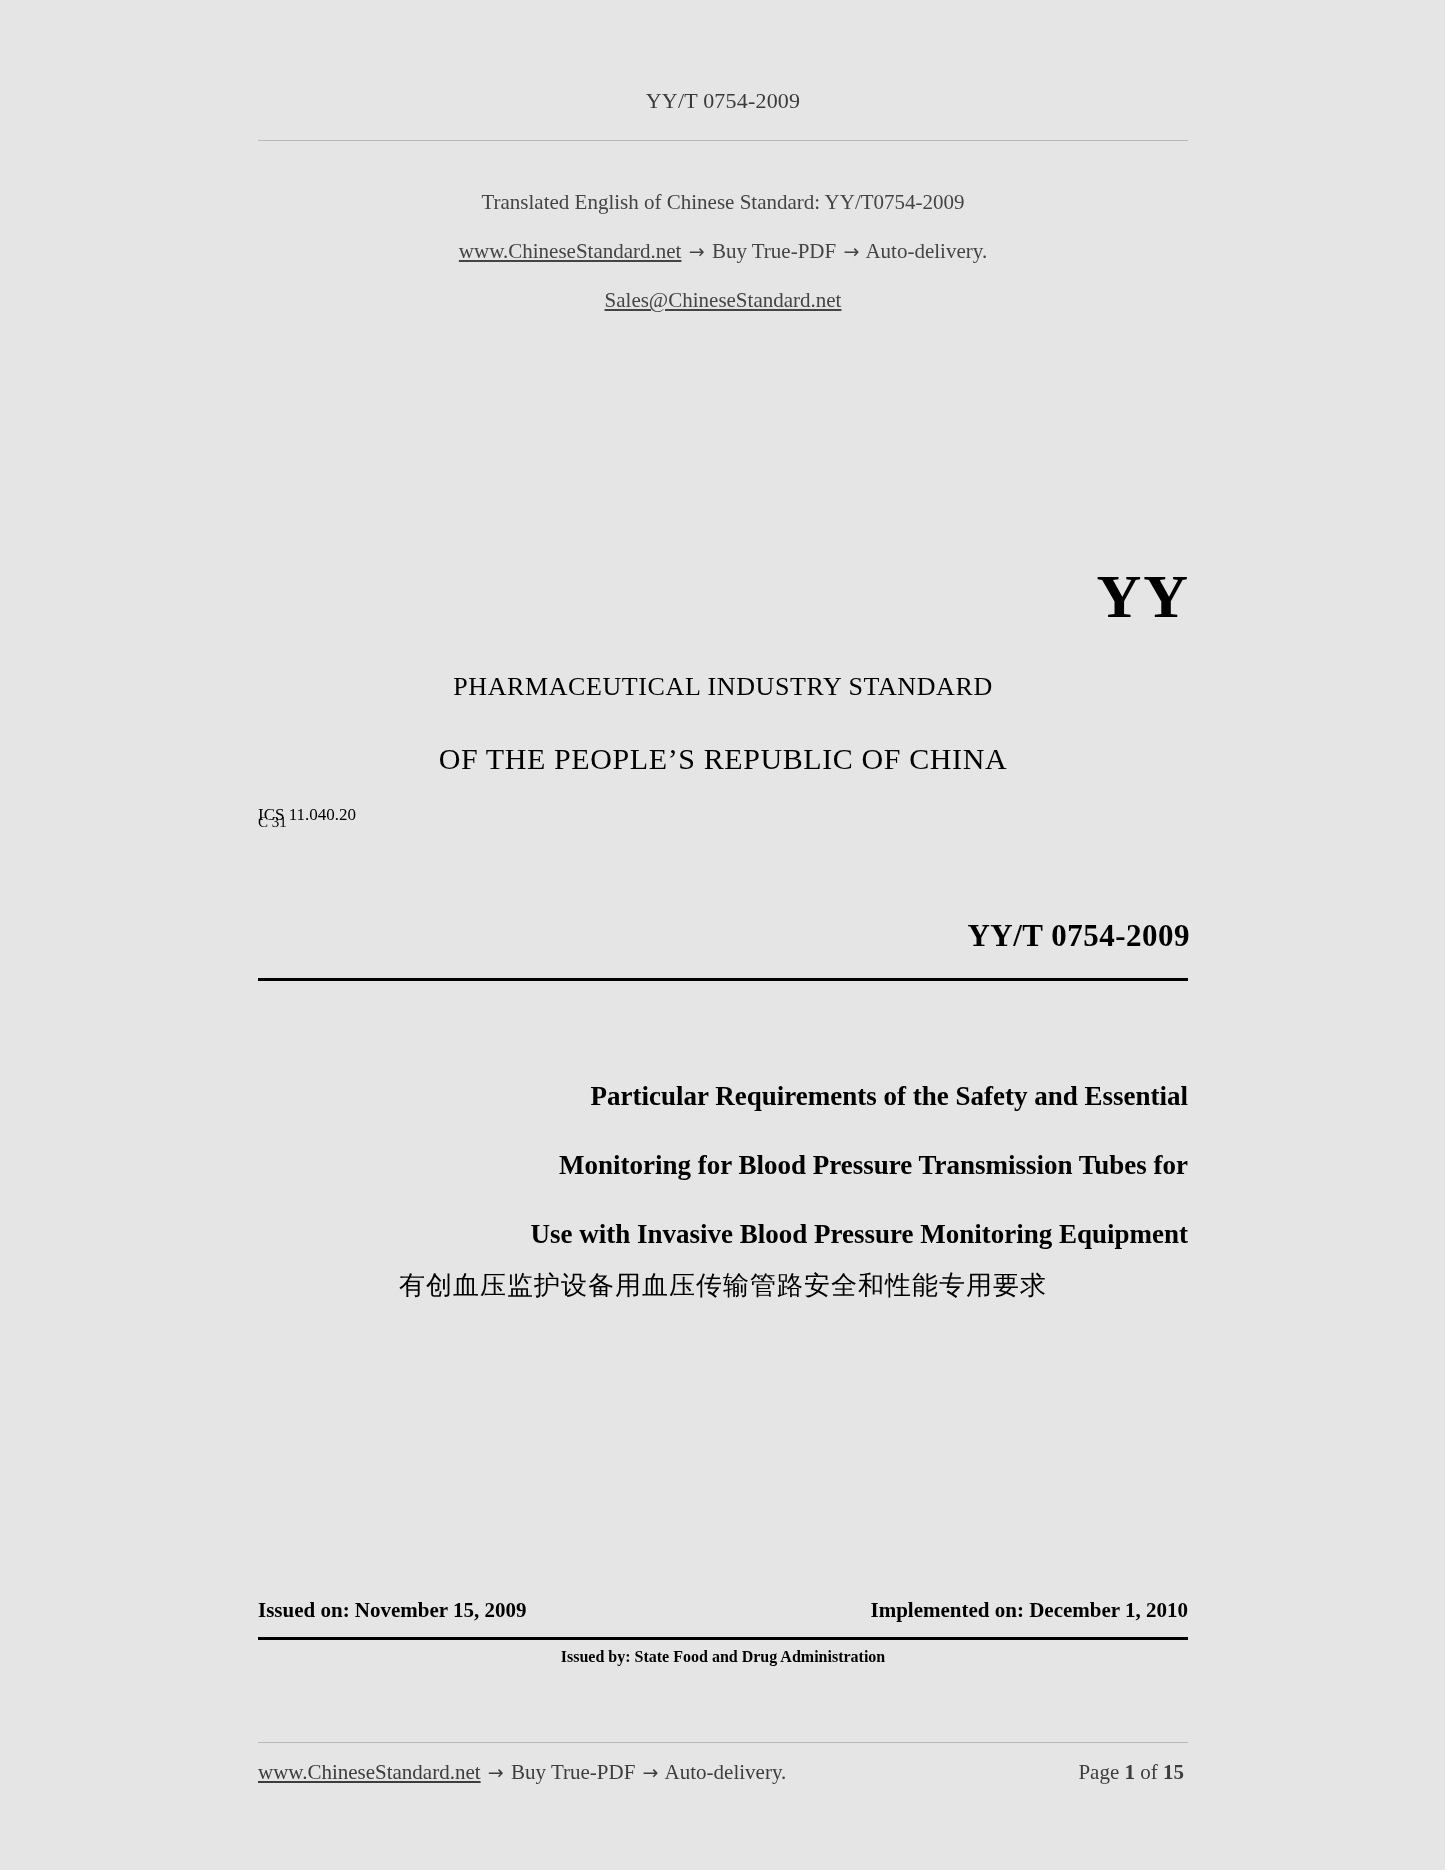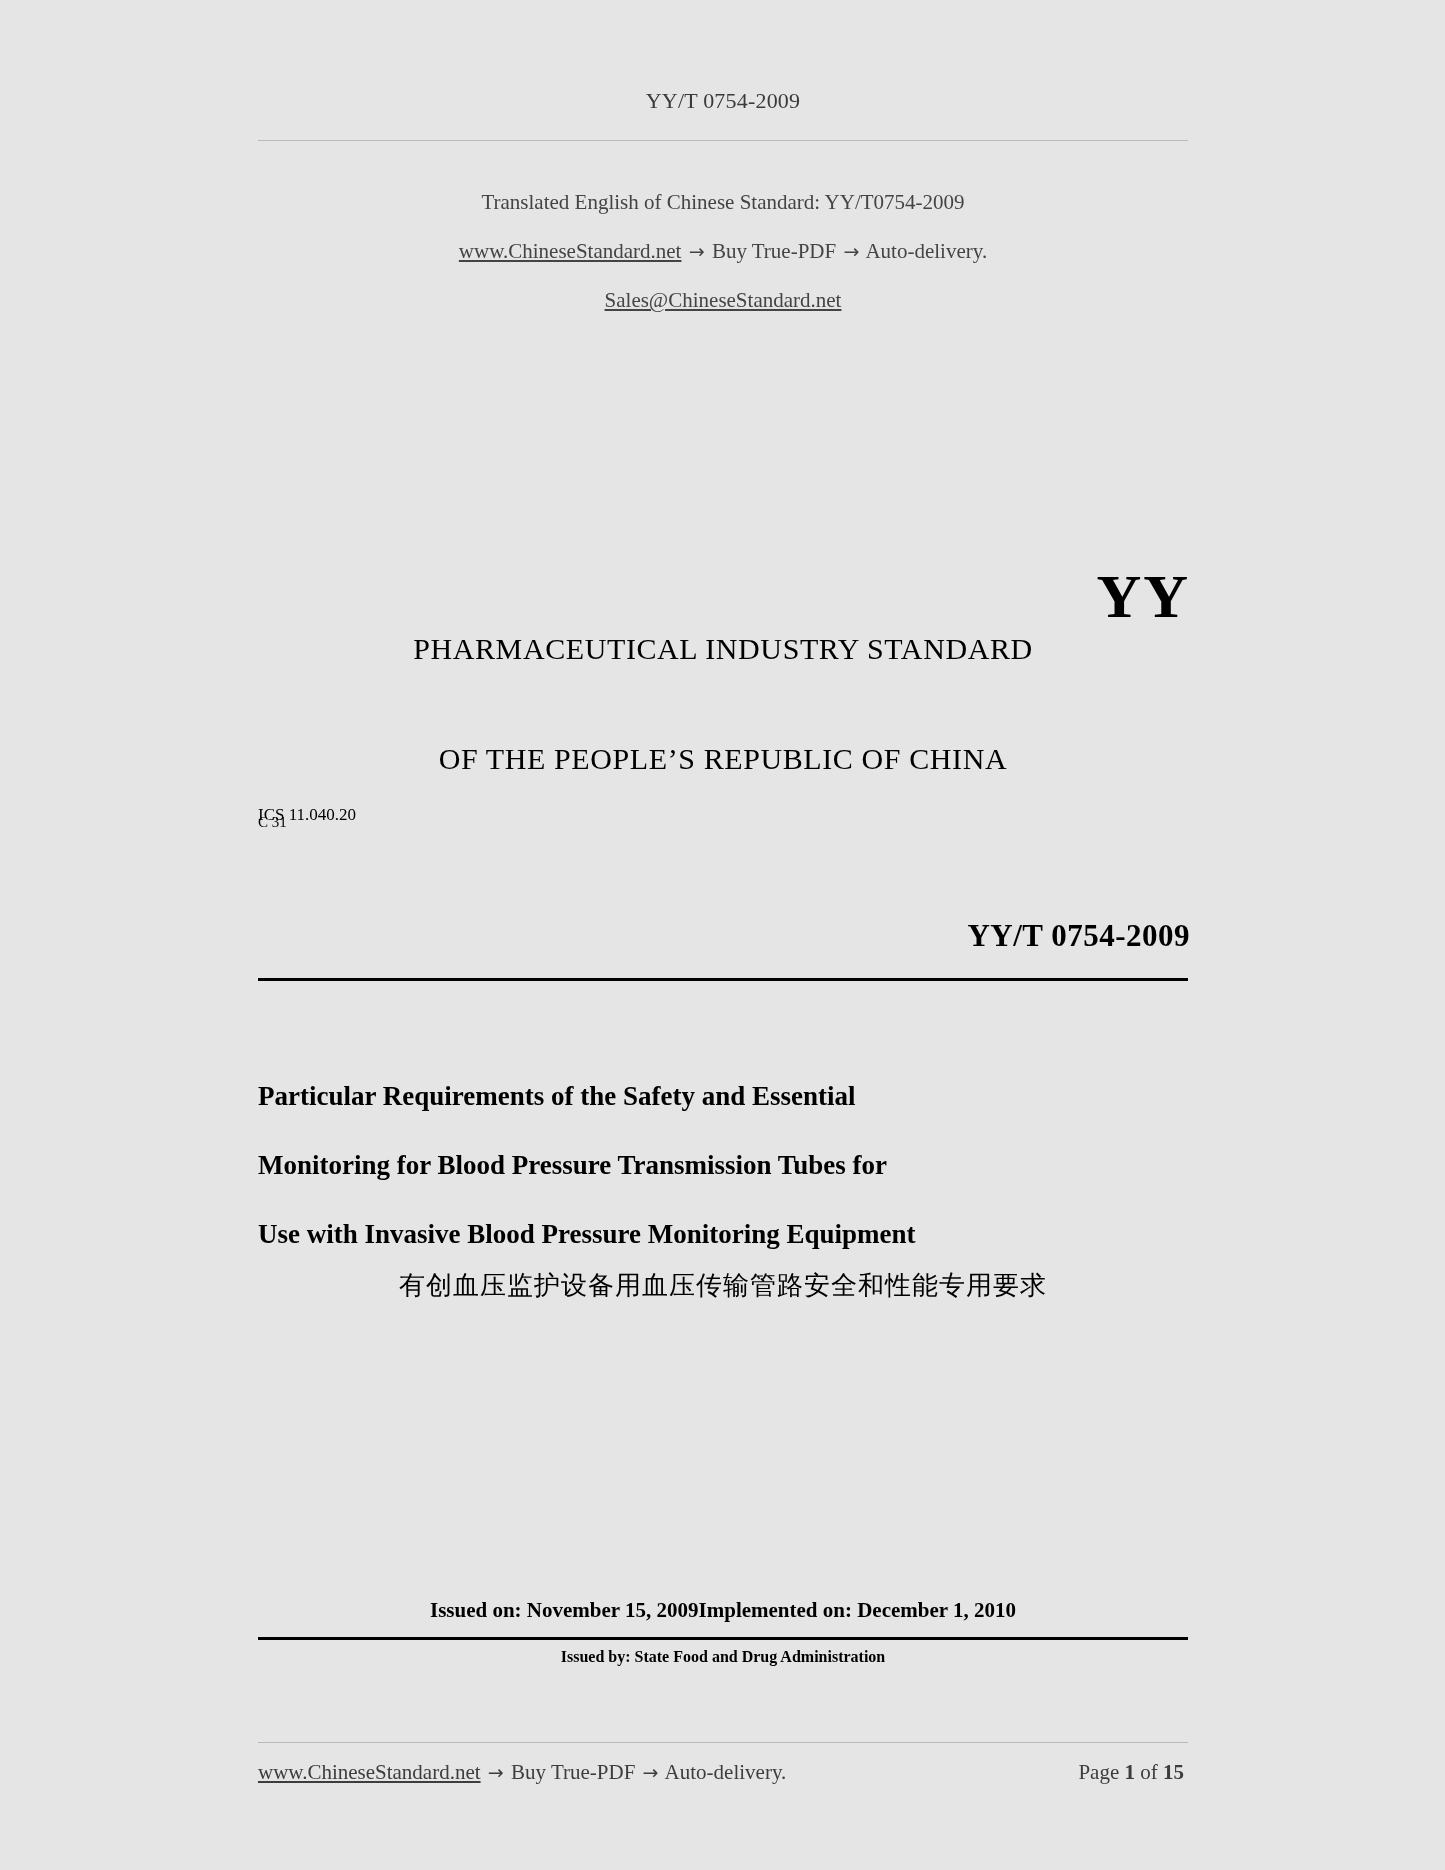--- a/index.html
+++ b/index.html
@@ -61,24 +61,24 @@
     right: 255px;
     top: 565px;
     font-size: 62px;
     font-weight: bold;
     letter-spacing: 2px;
     line-height: 62px;
   }
   .std-line1 {
     position: absolute;
     left: 258px;
-    top: 632px;
-    width: 930px;
-    text-align: center;
-    font-size: 30px;
+    top: 672px;
+    width: 930px;
+    text-align: center;
+    font-size: 26px;
     letter-spacing: 0.6px;
   }
   .std-line2 {
     position: absolute;
     left: 258px;
     top: 742px;
     width: 930px;
     text-align: center;
     font-size: 30px;
     letter-spacing: 0.6px;
@@ -109,42 +109,42 @@
     top: 978px;
     width: 930px;
     height: 3px;
     background: #000000;
   }
   .title-en {
     position: absolute;
     left: 258px;
     top: 1062px;
     width: 930px;
-    text-align: left;
+    text-align: right;
     font-size: 27px;
     font-weight: bold;
     line-height: 69px;
   }
   .title-cn {
     position: absolute;
     left: 258px;
     top: 1268px;
     width: 930px;
     text-align: center;
     font-size: 26px;
     font-family: "DejaVu Sans", sans-serif;
     letter-spacing: 1px;
   }
   .dates {
     position: absolute;
     left: 258px;
     top: 1598px;
     width: 930px;
     display: flex;
-    justify-content: center;
+    justify-content: space-between;
     font-size: 21px;
     font-weight: bold;
   }
   .dates-rule {
     position: absolute;
     left: 258px;
     top: 1637px;
     width: 930px;
     height: 3px;
     background: #000000;

